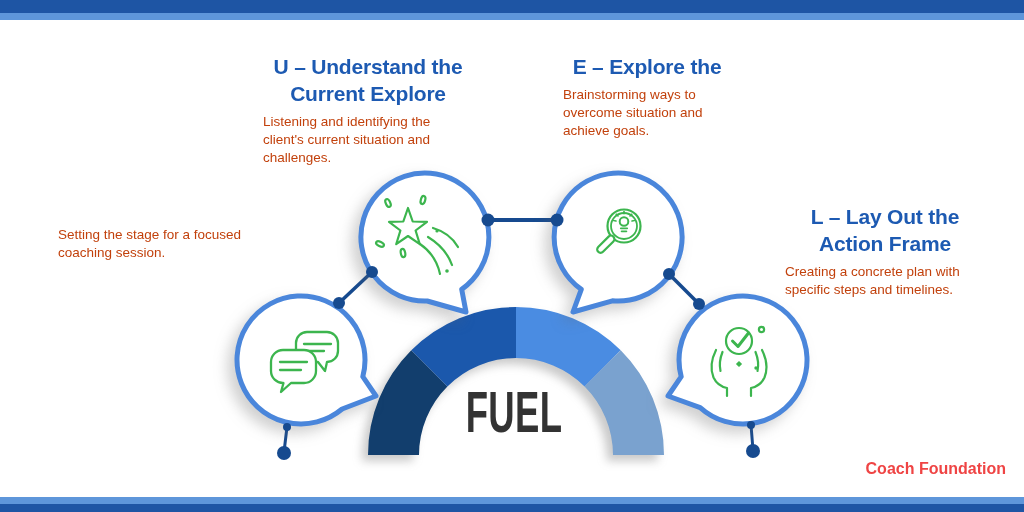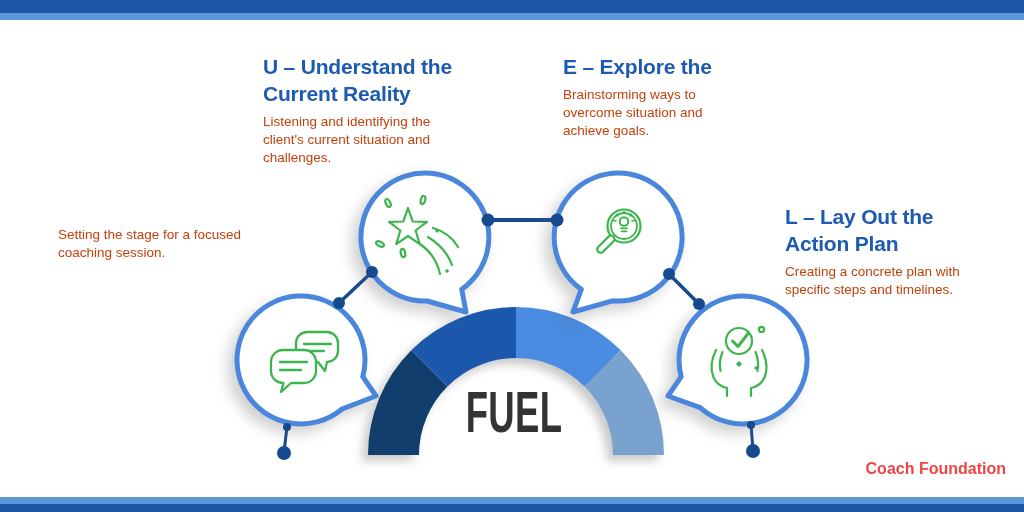--- a/index.html
+++ b/index.html
@@ -6,21 +6,21 @@
   .canvas{position:relative;width:1024px;height:512px;background:#ffffff;overflow:hidden;
           font-family:"Liberation Sans",sans-serif;}
   .bar{position:absolute;left:0;width:1024px;}
   .bar-top-dark{top:0;height:13px;background:#1e55a4;}
   .bar-top-light{top:13px;height:7px;background:#5e96da;}
   .bar-bottom-light{bottom:8px;height:7px;background:#5e96da;}
   .bar-bottom-dark{bottom:0;height:8px;background:#1e55a4;}
 
   .step{position:absolute;}
   .step-title{color:#1d5ab2;font-size:21px;font-weight:bold;line-height:27px;letter-spacing:-0.2px;}
-  .step-title span{display:block;white-space:nowrap;}
+  .step-title span{display:block;white-space:nowrap;text-align:center;}
   .step-desc{color:#c2410c;font-size:13.5px;line-height:18px;margin:6px 0 0 0;}
 
   #step-f{left:58px;top:220px;width:205px;}
   #step-u{left:263px;top:53px;width:210px;}
   #step-u .step-desc{width:192px;}
   #step-e{left:563px;top:53px;width:168px;}
   #step-l{left:785px;top:203px;width:200px;}
 
   .brand{position:absolute;right:18px;top:460px;color:#ef4444;font-size:16px;font-weight:bold;}
 
@@ -127,34 +127,34 @@
     </g>
   </svg>
 
   <div class="step" id="step-f">
     <p class="step-desc">Setting the stage for a focused coaching session.</p>
   </div>
 
   <div class="step" id="step-u">
     <div class="step-title">
       <span>U – Understand the</span>
-      <span>Current Reality</span>
+      <span>Current Explore</span>
     </div>
     <p class="step-desc">Listening and identifying the client's current situation and challenges.</p>
   </div>
 
   <div class="step" id="step-e">
     <div class="step-title">
       <span>E – Explore the</span>
     </div>
     <p class="step-desc">Brainstorming ways to overcome situation and achieve goals.</p>
   </div>
 
   <div class="step" id="step-l">
     <div class="step-title">
       <span>L – Lay Out the</span>
-      <span>Action Plan</span>
+      <span>Action Frame</span>
     </div>
     <p class="step-desc">Creating a concrete plan with specific steps and timelines.</p>
   </div>
 
   <div class="brand">Coach Foundation</div>
 </div>
 
 </body></html>

